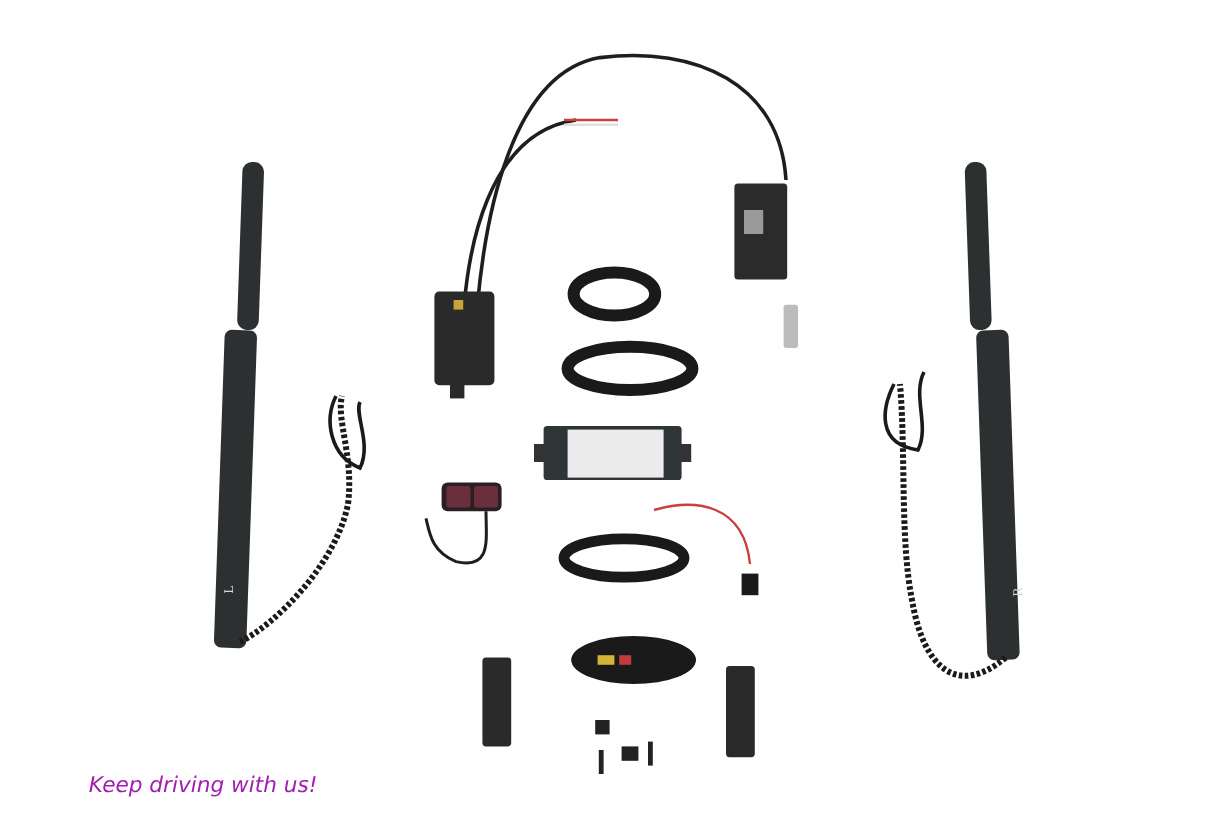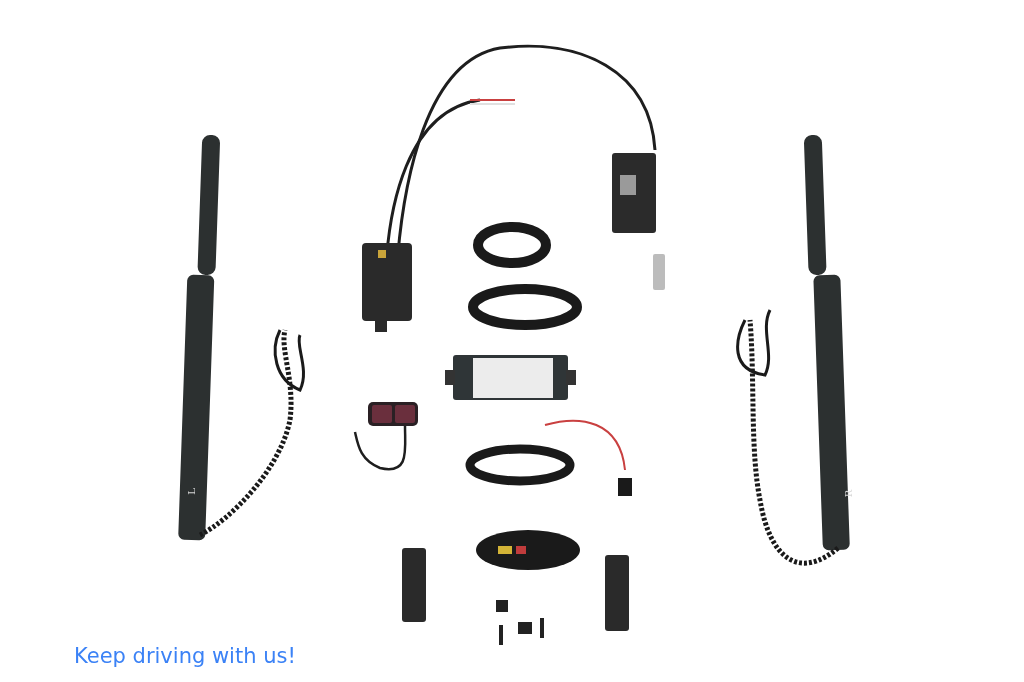--- a/index.html
+++ b/index.html
@@ -1,21 +1,21 @@
 <!DOCTYPE html>
 <html><head>
 <meta charset="utf-8">
 <style>
   html,body{margin:0;padding:0;background:#ffffff;}
   body{width:1024px;height:682px;position:relative;overflow:hidden;font-family:"DejaVu Sans",sans-serif;}
   .abs{position:absolute;}
   svg{position:absolute;left:0;top:0;}
   .logo{left:22px;top:548px;width:260px;height:125px;}
   .logo-letters{position:absolute;left:10px;top:0;font-family:"Liberation Sans",sans-serif;font-weight:bold;font-style:italic;font-size:108px;letter-spacing:-10px;color:#8aa0cf;line-height:100px;}
-  .logo-tag{position:absolute;left:52px;top:96px;font-family:"DejaVu Sans",sans-serif;font-size:21px;color:#3b82f6;white-space:nowrap;}
+  .logo-tag{position:absolute;left:52px;top:96px;font-family:"DejaVu Sans",sans-serif;font-style:italic;font-size:18px;color:#a21caf;white-space:nowrap;}
   .strut-label{font-family:"DejaVu Serif",serif;font-size:10px;color:#d6d6d6;transform:rotate(-90deg);}
 </style>
 </head>
 <body>
 
 <svg width="1024" height="682" viewBox="0 0 1024 682">
 
   <path d="M395 300 C400 170 430 60 500 48 C580 38 650 70 655 150" fill="none" stroke="#1e1e1e" stroke-width="3"></path>
   <path d="M385 300 C385 200 410 110 480 100" fill="none" stroke="#1e1e1e" stroke-width="3"></path>
   <path d="M470 100 L515 100" stroke="#c94040" stroke-width="2"></path>

